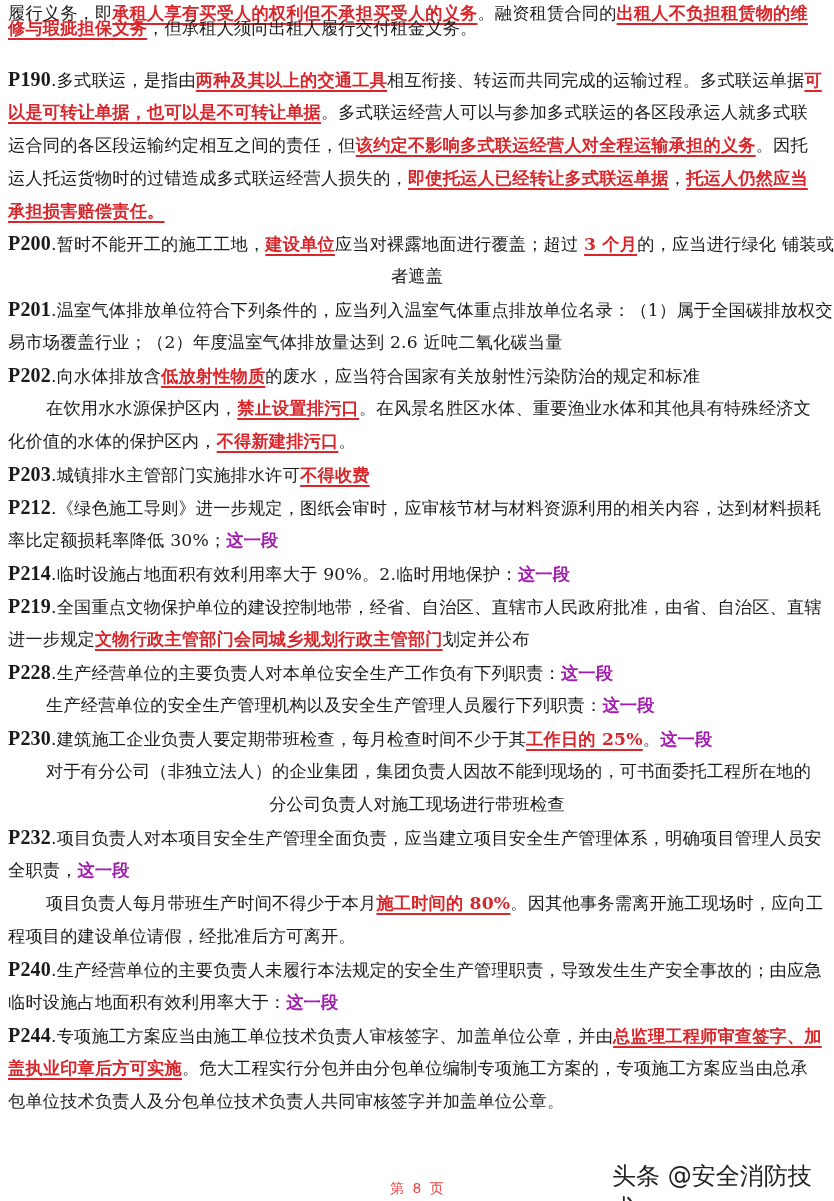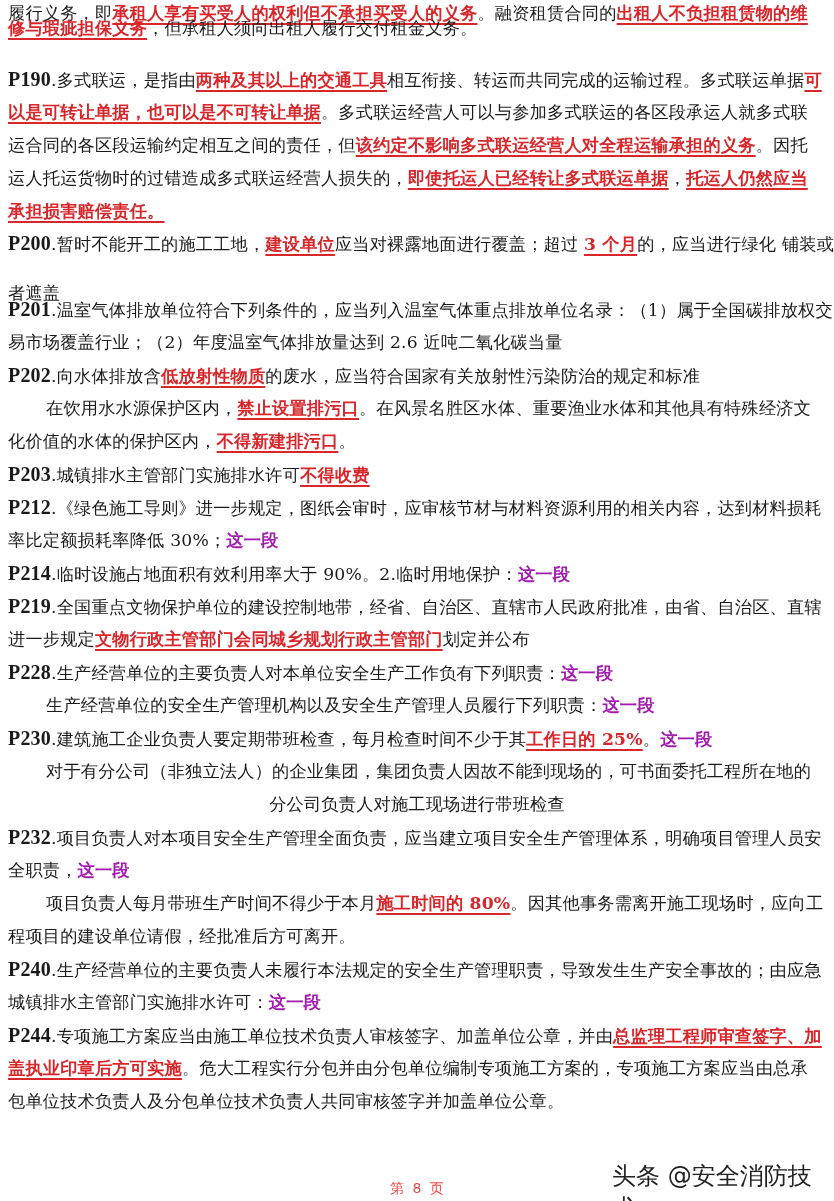--- a/index.html
+++ b/index.html
@@ -40,21 +40,21 @@
 <div class="page">
   <div id="lines">
       <div class="line" style="top: 2px;"><span>履行义务，即</span><span class="hl">承租人享有买受人的权利但不承担买受人的义务</span><span>。融资租赁合同的</span><span class="hl">出租人不负担租赁物的维</span></div>
       <div class="line" style="top: 17px;"><span class="hl">修与瑕疵担保义务</span><span>，但承租人须向出租人履行交付租金义务。</span></div>
       <div class="line" style="top: 68px;"><span class="pref">P190</span><span>.多式联运，是指由</span><span class="hl">两种及其以上的交通工具</span><span>相互衔接、转运而共同完成的运输过程。多式联运单据</span><span class="hl">可</span></div>
       <div class="line" style="top: 101px;"><span class="hl">以是可转让单据，也可以是不可转让单据</span><span>。多式联运经营人可以与参加多式联运的各区段承运人就多式联</span></div>
       <div class="line" style="top: 134px;"><span>运合同的各区段运输约定相互之间的责任，但</span><span class="hl">该约定不影响多式联运经营人对全程运输承担的义务</span><span>。因托</span></div>
       <div class="line" style="top: 167px;"><span>运人托运货物时的过错造成多式联运经营人损失的，</span><span class="hl">即使托运人已经转让多式联运单据</span><span>，</span><span class="hl">托运人仍然应当</span></div>
       <div class="line" style="top: 200px;"><span class="hl">承担损害赔偿责任。</span></div>
       <div class="line" style="top: 232px;"><span class="pref">P200</span><span>.暂时不能开工的施工工地，</span><span class="hl">建设单位</span><span>应当对裸露地面进行覆盖；超过 </span><span class="hl">3 个月</span><span>的，应当进行绿化 铺装或</span></div>
-      <div class="line" style="top: 282px;"><span>者遮盖</span></div>
+      <div class="line" style="top: 265px; text-align: center;"><span>者遮盖</span></div>
       <div class="line" style="top: 298px;"><span class="pref">P201</span><span>.温室气体排放单位符合下列条件的，应当列入温室气体重点排放单位名录：（1）属于全国碳排放权交</span></div>
       <div class="line" style="top: 331px;"><span>易市场覆盖行业；（2）年度温室气体排放量达到 2.6 近吨二氧化碳当量</span></div>
       <div class="line" style="top: 364px;"><span class="pref">P202</span><span>.向水体排放含</span><span class="hl">低放射性物质</span><span>的废水，应当符合国家有关放射性污染防治的规定和标准</span></div>
       <div class="line indent" style="top: 397px;"><span>在饮用水水源保护区内，</span><span class="hl">禁止设置排污口</span><span>。在风景名胜区水体、重要渔业水体和其他具有特殊经济文</span></div>
       <div class="line" style="top: 430px;"><span>化价值的水体的保护区内，</span><span class="hl">不得新建排污口</span><span>。</span></div>
       <div class="line" style="top: 463px;"><span class="pref">P203</span><span>.城镇排水主管部门实施排水许可</span><span class="hl">不得收费</span></div>
       <div class="line" style="top: 496px;"><span class="pref">P212</span><span>.《绿色施工导则》进一步规定，图纸会审时，应审核节材与材料资源利用的相关内容，达到材料损耗</span></div>
       <div class="line" style="top: 529px;"><span>率比定额损耗率降低 30%；</span><span class="bk">这一段</span></div>
       <div class="line" style="top: 562px;"><span class="pref">P214</span><span>.临时设施占地面积有效利用率大于 90%。2.临时用地保护：</span><span class="bk">这一段</span></div>
       <div class="line" style="top: 595px;"><span class="pref">P219</span><span>.全国重点文物保护单位的建设控制地带，经省、自治区、直辖市人民政府批准，由省、自治区、直辖</span></div>
@@ -62,20 +62,20 @@
       <div class="line" style="top: 661px;"><span class="pref">P228</span><span>.生产经营单位的主要负责人对本单位安全生产工作负有下列职责：</span><span class="bk">这一段</span></div>
       <div class="line indent" style="top: 694px;"><span>生产经营单位的安全生产管理机构以及安全生产管理人员履行下列职责：</span><span class="bk">这一段</span></div>
       <div class="line" style="top: 727px;"><span class="pref">P230</span><span>.建筑施工企业负责人要定期带班检查，每月检查时间不少于其</span><span class="hl">工作日的 25%</span><span>。</span><span class="bk">这一段</span></div>
       <div class="line indent" style="top: 760px;"><span>对于有分公司（非独立法人）的企业集团，集团负责人因故不能到现场的，可书面委托工程所在地的</span></div>
       <div class="line" style="top: 793px; text-align: center;"><span>分公司负责人对施工现场进行带班检查</span></div>
       <div class="line" style="top: 826px;"><span class="pref">P232</span><span>.项目负责人对本项目安全生产管理全面负责，应当建立项目安全生产管理体系，明确项目管理人员安</span></div>
       <div class="line" style="top: 859px;"><span>全职责，</span><span class="bk">这一段</span></div>
       <div class="line indent" style="top: 892px;"><span>项目负责人每月带班生产时间不得少于本月</span><span class="hl">施工时间的 80%</span><span>。因其他事务需离开施工现场时，应向工</span></div>
       <div class="line" style="top: 925px;"><span>程项目的建设单位请假，经批准后方可离开。</span></div>
       <div class="line" style="top: 958px;"><span class="pref">P240</span><span>.生产经营单位的主要负责人未履行本法规定的安全生产管理职责，导致发生生产安全事故的；由应急</span></div>
-      <div class="line" style="top: 991px;"><span>城镇排水主管部门实施排水许可：</span><span class="bk">这一段</span></div>
+      <div class="line" style="top: 991px;"><span>临时设施占地面积有效利用率大于：</span><span class="bk">这一段</span></div>
       <div class="line" style="top: 1024px;"><span class="pref">P244</span><span>.专项施工方案应当由施工单位技术负责人审核签字、加盖单位公章，并由</span><span class="hl">总监理工程师审查签字、加</span></div>
       <div class="line" style="top: 1057px;"><span class="hl">盖执业印章后方可实施</span><span>。危大工程实行分包并由分包单位编制专项施工方案的，专项施工方案应当由总承</span></div>
       <div class="line" style="top: 1090px;"><span>包单位技术负责人及分包单位技术负责人共同审核签字并加盖单位公章。</span></div>
     </div>
   <div class="footer-page">第 8 页</div>
   <div class="watermark">头条 @安全消防技术</div>
 </div>
 
 </body></html>

